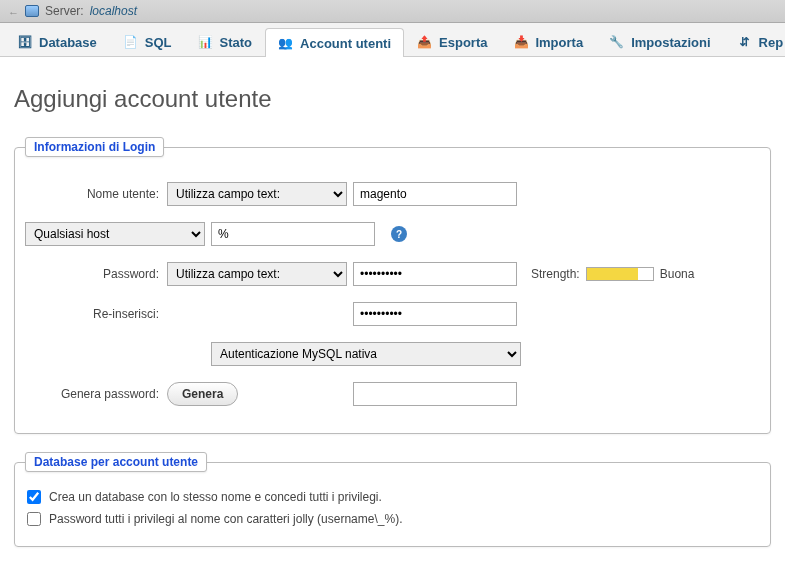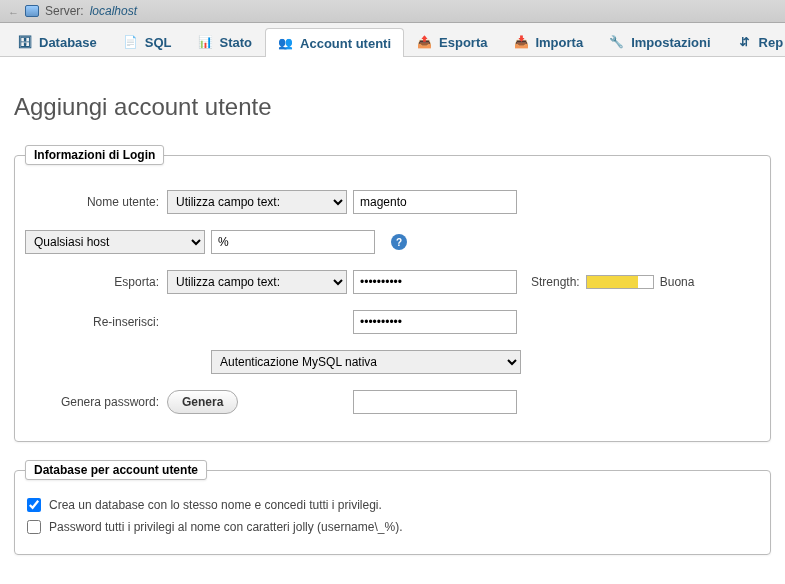--- a/index.html
+++ b/index.html
@@ -64,34 +64,34 @@
   align-items: center;
   justify-content: center;
   font-size: 12px;
 }
 
 .content { background: #fff; padding: 12px 14px 20px; }
 h2 {
   font-weight: normal;
   font-size: 24px;
   color: #555;
-  margin: 24px 0 24px;
+  margin: 16px 0 24px;
 }
 fieldset {
   border: 1px solid #bbb;
   border-radius: 4px;
   padding: 14px 10px 16px;
   margin-bottom: 18px;
   box-shadow: 0 1px 2px rgba(0,0,0,0.05);
 }
 legend {
   font-weight: bold;
   padding: 2px 8px;
   background: #fff;
-  color: #000000;
+  color: #1d4ed8;
   border: 1px solid #bbb;
   border-radius: 3px;
   font-size: 12px;
   box-shadow: 0 1px 2px rgba(0,0,0,0.08);
 }
 .row {
   display: flex;
   align-items: center;
   margin: 6px 0;
   min-height: 34px;
@@ -217,21 +217,21 @@
 
     <div class="row">
       <select>
         <option>Qualsiasi host</option>
       </select>
       <input type="text" value="%" style="">
       <span class="help-icon">?</span>
     </div>
 
     <div class="row">
-      <label class="fld">Esporta:</label>
+      <label class="fld">Password:</label>
       <select>
         <option>Utilizza campo text:</option>
       </select>
       <input type="password" value="••••••••••" style="">
       <div class="strength">
         <span>Strength:</span>
         <div class="bar">
             <div class="fill"></div>
           </div>
         <span>Buona</span>

